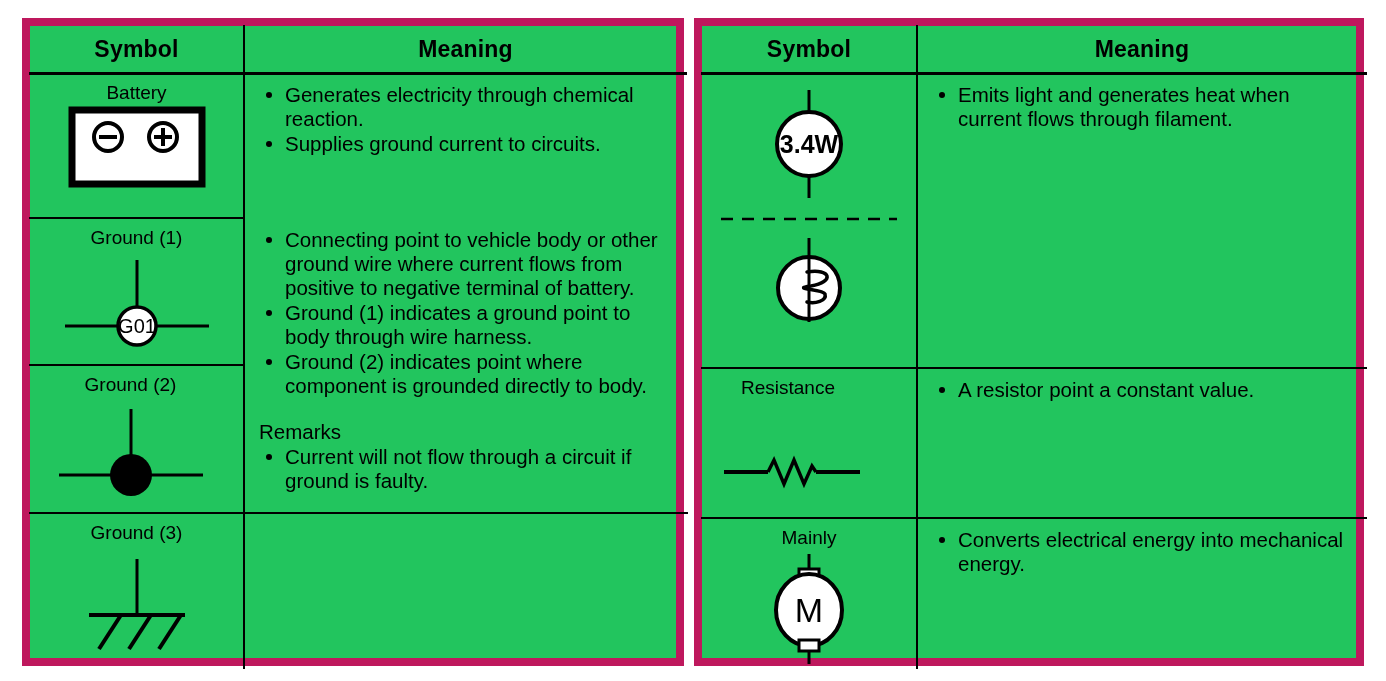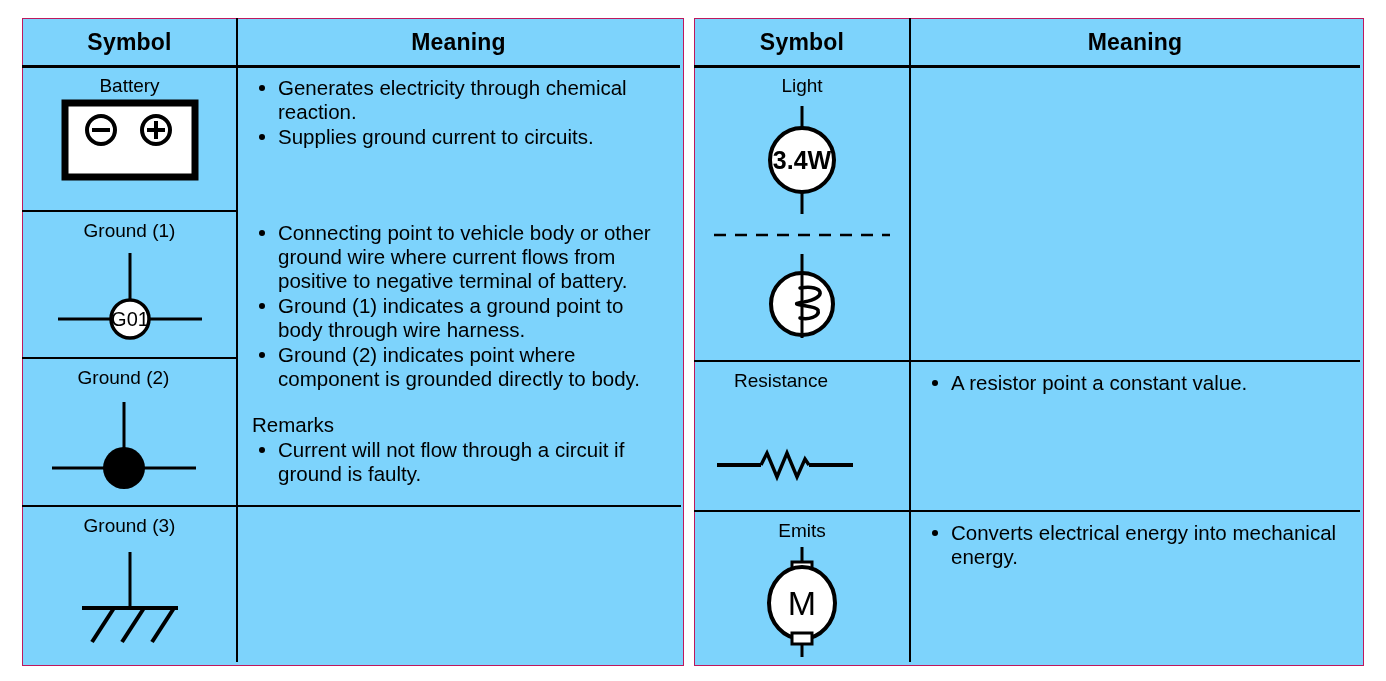--- a/index.html
+++ b/index.html
@@ -7,23 +7,23 @@
     width:1386px;height:681px;
     font-family:"Liberation Sans","DejaVu Sans",sans-serif;
     color:#000;
     -webkit-font-smoothing:antialiased;
   }
   .page{position:relative;width:1386px;height:681px;overflow:hidden;background:#fff;}
 
   
   .tbl{
     position:absolute;
-    border:1px solid #be185d;
+    border:8px solid #be185d;
     box-sizing:border-box;
-    background:#7dd3fc;
+    background:#22c55e;
     padding-left:20px;
   }
   #tbl-left {left:22px;  top:18px; width:662px;  height:648px;}
   #tbl-right{left:694px; top:18px; width:670px;  height:648px;}
 
   .grid{
     position:absolute;
     left:0;top:0;right:0;bottom:0;
   }
 
@@ -156,55 +156,59 @@
 
       <div class="h-rule thick" style="left:-1px;top:46px;width:666px;"></div>
       <div class="h-rule" style="left:-1px;top:341px;width:666px;"></div>
       <div class="h-rule" style="left:-1px;top:491px;width:666px;"></div>
       <div class="v-rule" style="left:214px;top:-1px;height:644px;"></div>
 
       <div class="cell hdr" style="left:0;top:0;width:214px;height:46px;">Symbol</div>
       <div class="cell hdr" style="left:216px;top:0;width:448px;height:46px;">Meaning</div>
 
       <div class="cell sym-cell" style="left:0;top:48px;width:214px;height:293px;">
-        <div class="sym-label">Light</div>
         <svg class="art" width="180" height="250" viewBox="0 0 180 250">
 
           <line x1="90" y1="8" x2="90" y2="30" stroke="#000" stroke-width="3"></line>
           <circle cx="90" cy="62" r="32" fill="#fff" stroke="#000" stroke-width="4"></circle>
           <text x="90" y="71" text-anchor="middle" font-family="Liberation Sans, sans-serif" font-size="25" font-weight="bold" fill="#000">3.4W</text>
           <line x1="90" y1="94" x2="90" y2="116" stroke="#000" stroke-width="3"></line>
 
           <line x1="2" y1="137" x2="178" y2="137" stroke="#000" stroke-width="2.5" stroke-dasharray="12 9"></line>
 
           <line x1="90" y1="156" x2="90" y2="180" stroke="#000" stroke-width="3"></line>
           <circle cx="90" cy="206" r="31" fill="#fff" stroke="#000" stroke-width="4"></circle>
           <line x1="90" y1="176" x2="90" y2="240" stroke="#000" stroke-width="3"></line>
           <path d="M 88 190 C 112 186 116 200 92 204 C 70 207 104 207 106 212 C 108 219 96 222 88 220" fill="none" stroke="#000" stroke-width="3.5" stroke-linecap="round"></path>
         </svg>
       </div>
 
+      <div class="cell mean-cell" style="left:216px;top:48px;width:448px;height:293px;">
+        <ul class="bullets">
+          <li>Emits light and generates heat when current flows through filament.</li>
+        </ul>
+      </div>
 
       <div class="cell sym-cell" style="left:0;top:343px;width:172px;height:148px;">
         <div class="sym-label">Resistance</div>
         <svg class="art" width="180" height="100" viewBox="0 0 180 100" style="margin-top:36px;">
           <line x1="22" y1="36" x2="66" y2="36" stroke="#000" stroke-width="4"></line>
           <polyline points="66,36 72,24 82,48 92,24 102,48 110,30 114,36" fill="none" stroke="#000" stroke-width="3.4" stroke-linejoin="miter"></polyline>
           <line x1="114" y1="36" x2="158" y2="36" stroke="#000" stroke-width="4"></line>
         </svg>
       </div>
 
       <div class="cell mean-cell" style="left:216px;top:343px;width:448px;height:148px;">
         <ul class="bullets">
           <li>A resistor point a constant value.</li>
         </ul>
       </div>
 
       <div class="cell sym-cell" style="left:0;top:493px;width:214px;height:149px;">
-        <div class="sym-label">Emits</div>
+        <div class="sym-label">Mainly</div>
         <svg class="art" width="180" height="116" viewBox="0 0 180 116">
           <line x1="90" y1="4" x2="90" y2="20" stroke="#000" stroke-width="3"></line>
           <rect x="80" y="19" width="20" height="11" fill="#fff" stroke="#000" stroke-width="3"></rect>
           <ellipse cx="90" cy="60" rx="33" ry="36" fill="#fff" stroke="#000" stroke-width="4"></ellipse>
           <text x="90" y="72" text-anchor="middle" font-family="Liberation Sans, sans-serif" font-size="34" fill="#000">M</text>
           <rect x="80" y="90" width="20" height="11" fill="#fff" stroke="#000" stroke-width="3"></rect>
           <line x1="90" y1="100" x2="90" y2="114" stroke="#000" stroke-width="3"></line>
         </svg>
       </div>
 

